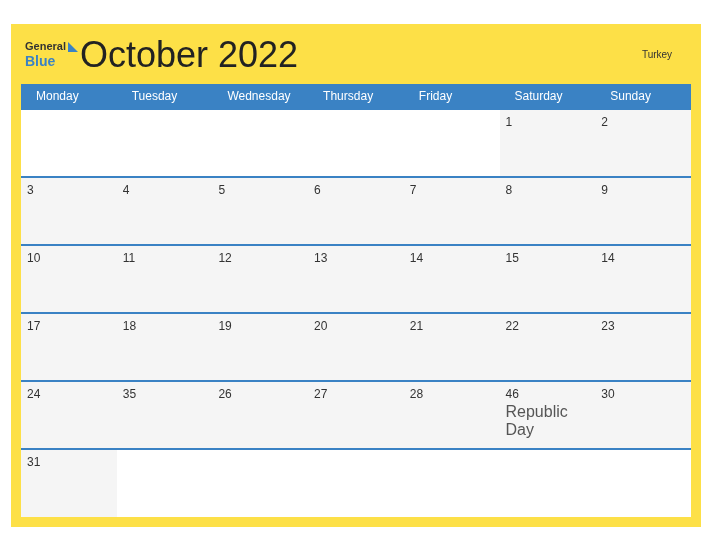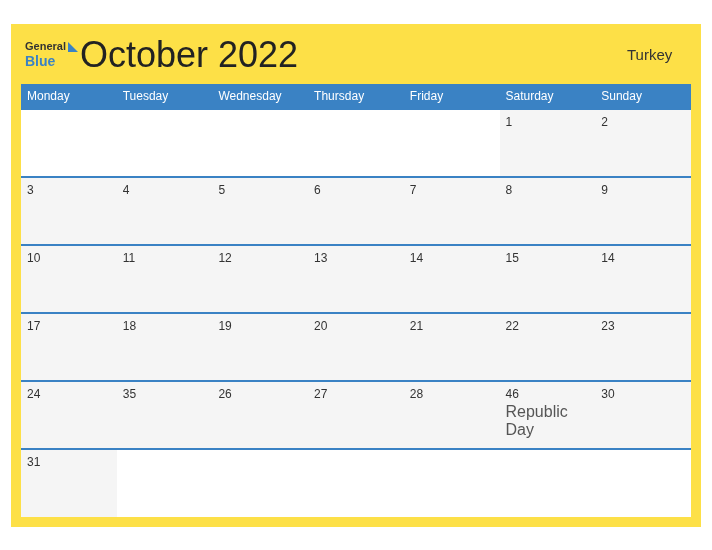--- a/index.html
+++ b/index.html
@@ -57,37 +57,37 @@
       margin-top: 2px;
     }
     .month-title {
       font-size: 36px;
       font-weight: normal;
       color: #222;
       text-align: left;
       flex: 1;
     }
     .country {
-      font-size: 15px;
-      color: #333;
-      text-align: left;
+      font-size: 10px;
+      color: #333;
+      text-align: center;
       min-width: 60px;
     }
     .calendar-table {
       width: 100%;
       border-collapse: collapse;
     }
     .calendar-table thead tr {
       background: #3a82c4;
     }
     .calendar-table thead th {
       color: #fff;
       font-size: 12px;
       font-weight: normal;
-      padding: 5px 6px;
+      padding: 5px 15px;
       text-align: left;
       border: none;
     }
     .calendar-table tbody tr {
       border-top: 2px solid #3a82c4;
     }
     .calendar-table tbody td {
       width: calc(100% / 7);
       height: 68px;
       vertical-align: top;

